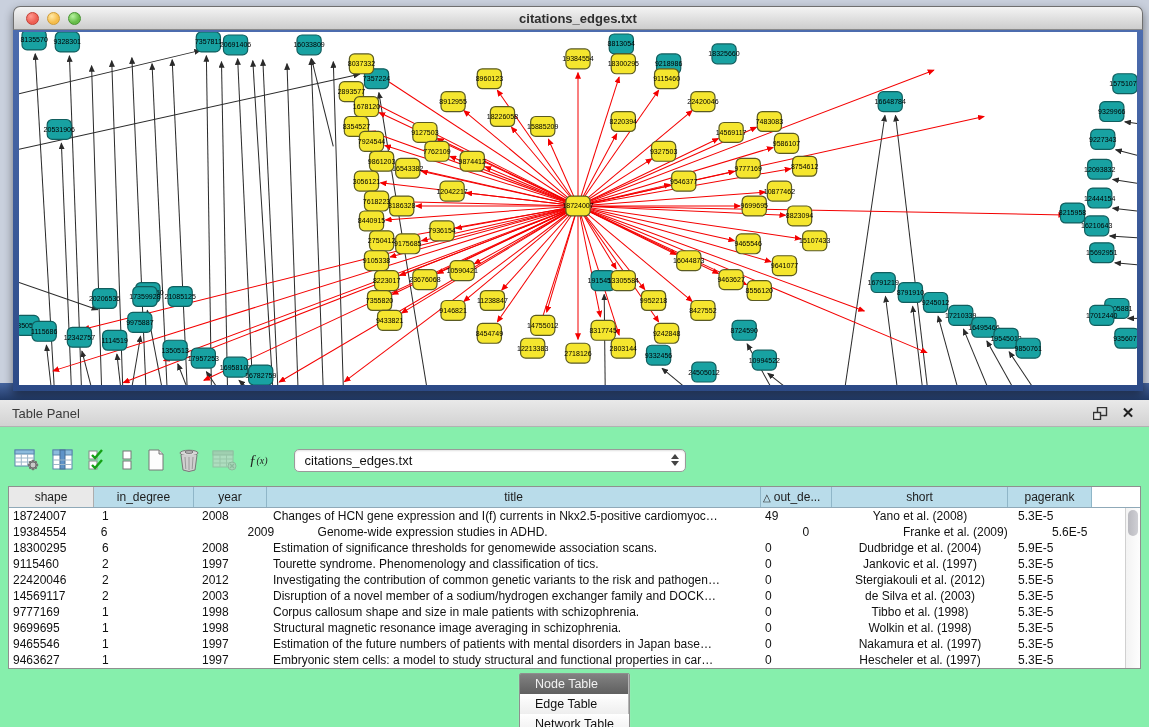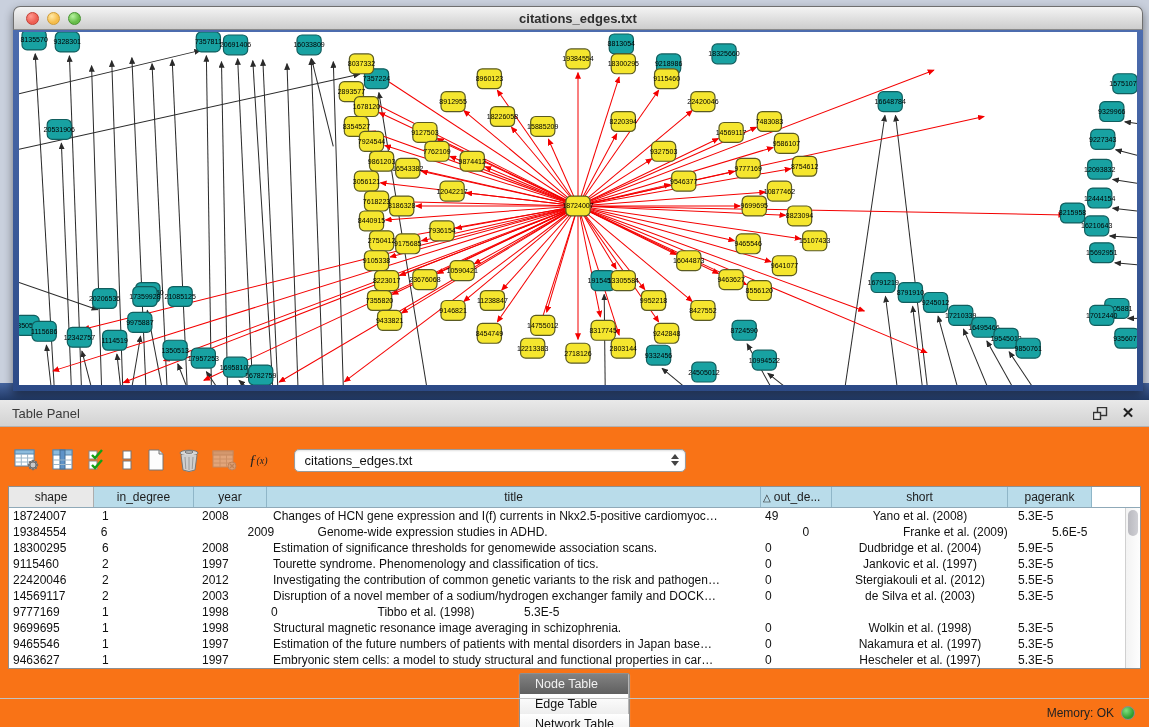--- a/index.html
+++ b/index.html
@@ -23,21 +23,21 @@
   .light.green { background:radial-gradient(circle at 35% 30%, #b7f3a0,#67bd49 60%); border:1px solid #459330; }
   .win-title { position:absolute; left:0; right:0; text-align:center; font-size:13px;
     font-weight:bold; color:#2e2e2e; }
   .frame { position:absolute; left:0; top:24px; right:0; bottom:0;
     background:linear-gradient(#4c6cae,#2c4a86); padding:2px 6px 6px 6px; }
   .canvas { width:100%; height:100%; background:#fff; overflow:hidden; }
   .canvas svg { display:block; width:100%; height:100%; }
 
   
   .table-panel { position:absolute; left:0; top:400px; width:1149px; height:327px;
-    background:#f97316; }
+    background:#86efac; }
   .panel-header { height:27px; background:linear-gradient(#e9e9e9,#d2d2d2);
     border-bottom:1px solid #b2b2b2; display:flex; align-items:center;
     padding:0 12px; color:#3a3a3a; font-size:13px; }
   .panel-header .spacer { flex:1; }
   .ph-icon { width:18px; height:16px; margin-left:10px; display:flex;
     align-items:center; justify-content:center; cursor:default; }
   .close-x { font-size:15px; font-weight:bold; color:#222; }
 
   .toolbar { position:absolute; left:0; top:40px; width:100%; height:40px;
     display:flex; align-items:center; padding-left:14px; }
@@ -850,20 +850,21 @@
           <div class="td" style="width: 73px; text-align: left; padding-left: 8px;">2003</div>
           <div class="td" style="width: 494px; text-align: left; padding-left: 6px;">Disruption of a novel member of a sodium/hydrogen exchanger family and DOCK…</div>
           <div class="td" style="width: 71px; text-align: left; padding-left: 4px;">0</div>
           <div class="td" style="width: 176px; text-align: center; padding-left: 0px;">de Silva et al. (2003)</div>
           <div class="td" style="width: 84px; text-align: left; padding-left: 10px;">5.3E-5</div>
         </div>
         <div class="tr">
           <div class="td" style="width: 85px; text-align: left; padding-left: 4px;">9777169</div>
           <div class="td" style="width: 100px; text-align: left; padding-left: 8px;">1</div>
           <div class="td" style="width: 73px; text-align: left; padding-left: 8px;">1998</div>
+          <div class="td" style="width: 494px; text-align: left; padding-left: 6px;">Corpus callosum shape and size in male patients with schizophrenia.</div>
           <div class="td" style="width: 71px; text-align: left; padding-left: 4px;">0</div>
           <div class="td" style="width: 176px; text-align: center; padding-left: 0px;">Tibbo et al. (1998)</div>
           <div class="td" style="width: 84px; text-align: left; padding-left: 10px;">5.3E-5</div>
         </div>
         <div class="tr">
           <div class="td" style="width: 85px; text-align: left; padding-left: 4px;">9699695</div>
           <div class="td" style="width: 100px; text-align: left; padding-left: 8px;">1</div>
           <div class="td" style="width: 73px; text-align: left; padding-left: 8px;">1998</div>
           <div class="td" style="width: 494px; text-align: left; padding-left: 6px;">Structural magnetic resonance image averaging in schizophrenia.</div>
           <div class="td" style="width: 71px; text-align: left; padding-left: 4px;">0</div>
@@ -895,17 +896,13 @@
   </div>
 
   <div class="tabbar">
     <div class="seg-group">
         <div class="seg active">Node Table</div>
         <div class="seg">Edge Table</div>
         <div class="seg">Network Table</div>
       </div>
   </div>
 
-  <div class="statusbar">
-    <span>Memory: OK</span>
-    <span class="mem-dot"></span>
-  </div>
 </div>
 
 </body></html>

